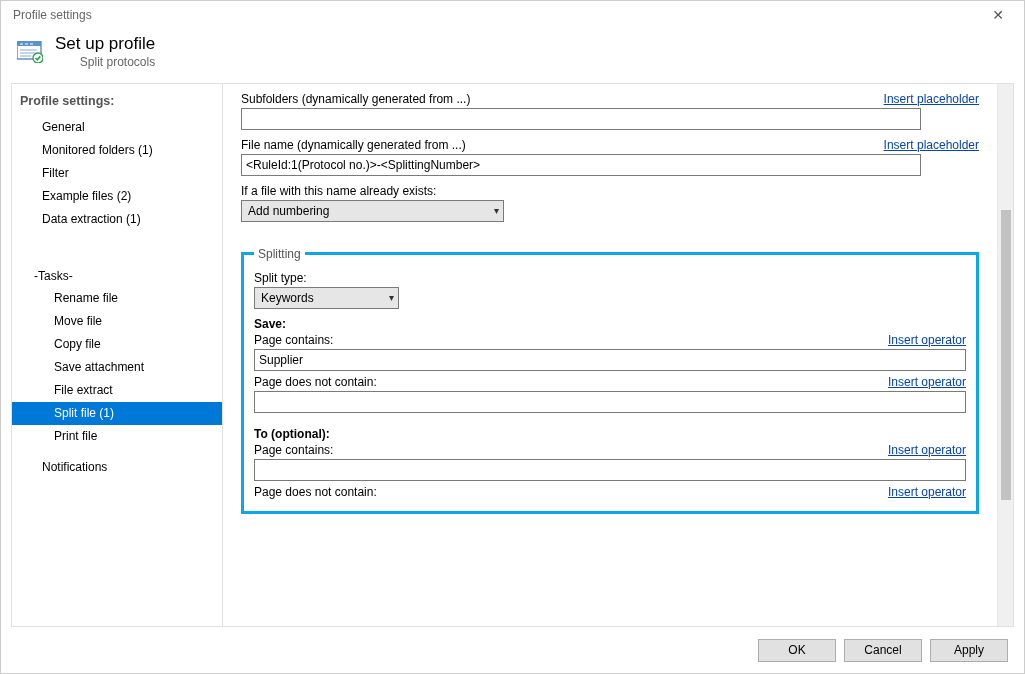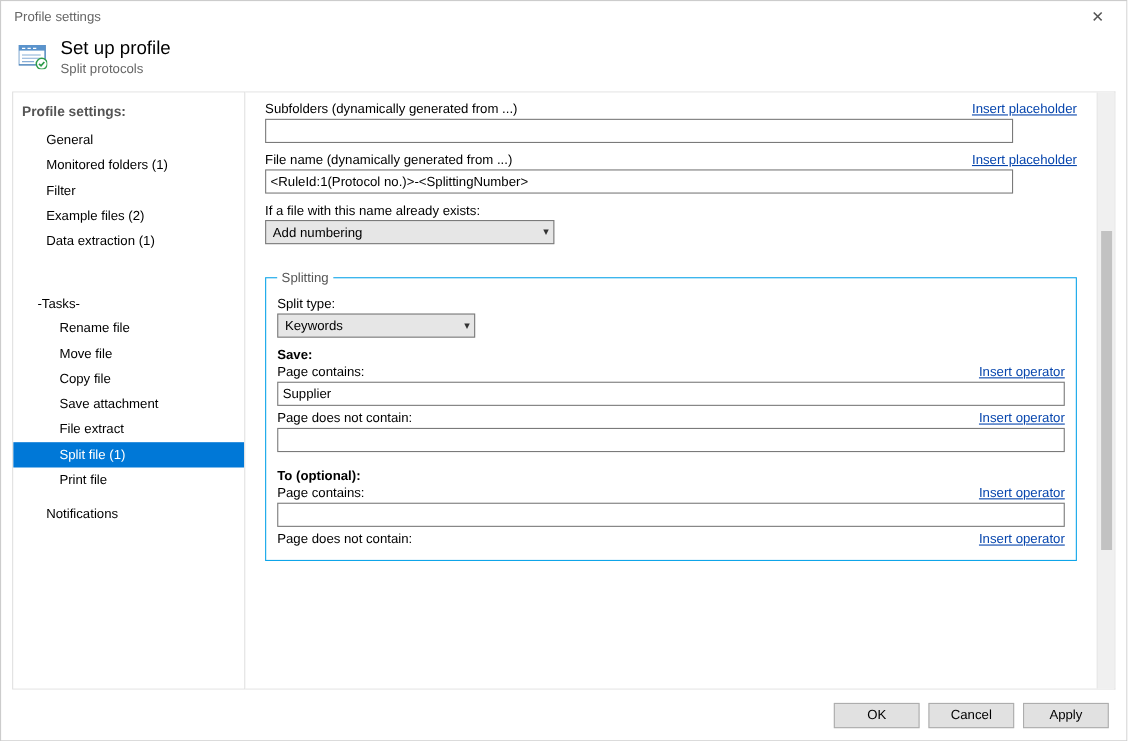--- a/index.html
+++ b/index.html
@@ -1,21 +1,21 @@
 <!DOCTYPE html>
 <html><head>
 <meta charset="utf-8">
 <style>
   * { box-sizing: border-box; }
   html, body { margin:0; padding:0; height:100%; font-family:"Segoe UI", Tahoma, sans-serif; font-size:12px; color:#000; background:#fff; }
   .window { width:1025px; height:674px; border:1px solid #ccc; display:flex; flex-direction:column; background:#fff; position:relative;}
   .titlebar { height:28px; display:flex; align-items:center; padding:0 6px; color:#666; font-size:12px; justify-content:space-between;}
   .titlebar-text { padding-left:6px; }
   .close-x { font-family:Arial; font-size:14px; color:#555; width:40px; text-align:center; cursor:pointer;}
-  .header { display:flex; align-items:center; padding:6px 12px 14px 16px;}
+  .header { display:flex; align-items:center; padding:6px 12px 14px 16px;text-align:right;}
   .header-icon { width:26px; height:22px; margin-right:12px;}
   .header h1 { margin:0; font-weight:400; font-size:17px; color:#000; line-height:1.1;}
   .header .sub { font-size:12px; color:#666; margin-top:1px;}
   .body { flex:1; display:flex; padding:0 10px; overflow:hidden;}
   .sidebar { width:212px; border:1px solid #e1e1e1; display:flex; flex-direction:column; padding-top:0; overflow:hidden;}
   .sidebar-title { font-weight:bold; color:#555; padding:10px 8px 8px 8px; font-size:12.5px;}
   .sidebar .item { padding:4px 8px 4px 30px; cursor:pointer; line-height:15px;}
   .sidebar .item.lvl2 { padding-left:42px;}
   .sidebar .item.sel { background:#0078d7; color:#fff;}
   .sidebar .group { padding:4px 8px 4px 22px; color:#000000;margin-top:34px;}
@@ -25,23 +25,23 @@
   .scroll-track { width:16px; background:#f0f0f0; border-left:1px solid #e8e8e8; position:relative;}
   .scroll-thumb { position:absolute; left:3px; right:2px; top:126px; height:290px; background:#c2c2c2; border-radius:0;}
   .row { margin-top:8px;}
   .label-line { display:flex; justify-content:space-between; align-items:end; margin-bottom:2px;}
   .link { color:#0645ad; text-decoration:underline; cursor:pointer; font-size:12px;}
   .textbox { width:100%; height:22px; border:1px solid #7a7a7a; padding:2px 4px; font:inherit; background:#fff;}
   .textbox.narrow { width:680px; }
   .preview { color:#888; margin-top:2px;}
   .dropdown { display:inline-flex; align-items:center; justify-content:space-between; height:22px; border:1px solid #7a7a7a; background:#e6e6e6; padding:0 4px 0 6px; cursor:pointer; min-width:120px;}
   .dropdown.wide { width:263px;}
-  .dropdown.mid  { width:180px;}
+  .dropdown.mid  { width:145px;}
   .caret { font-size:10px; color:#333; margin-left:8px;}
-  fieldset { border:1px solid #0ea5e9; margin:30px 0 0 0; padding:12px 10px 10px 10px; position:relative;}
+  fieldset { border:3px solid #0ea5e9; margin:30px 0 0 0; padding:12px 10px 10px 10px; position:relative;}
   fieldset .legend { position:absolute; top:-8px; left:10px; background:#fff; padding:0 4px; color:#555;}
   .bold { font-weight:bold;}
   .footer { height:46px; border-top:0; display:flex; justify-content:flex-end; align-items:center; padding:0 16px; gap:8px;}
   .btn { width:78px; height:23px; background:#e1e1e1; border:1px solid #adadad; cursor:pointer; font:inherit;}
 
   
   svg { display:block; }
 </style>
 </head>
 <body>

